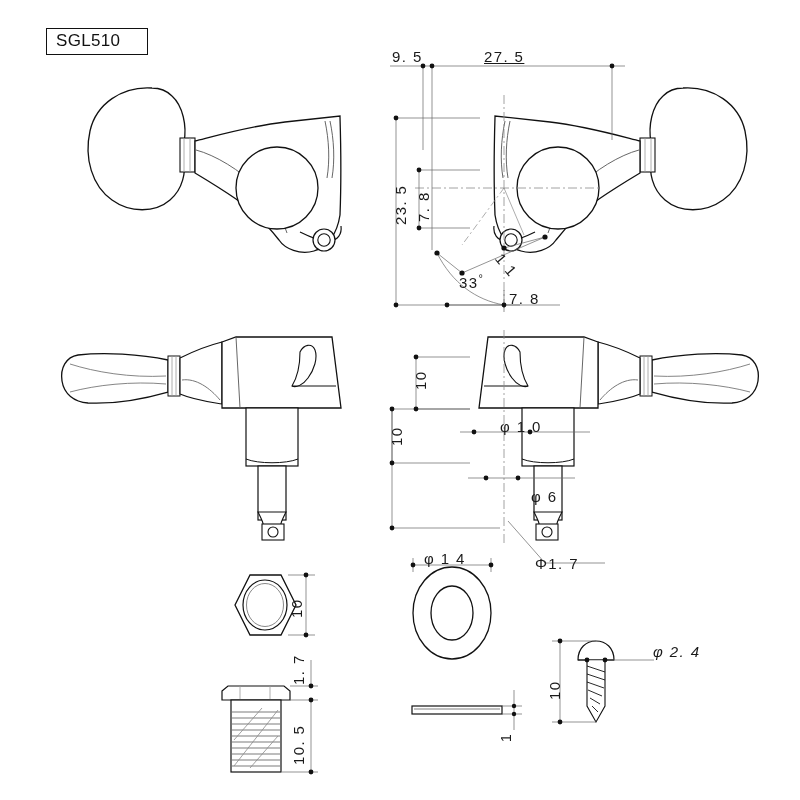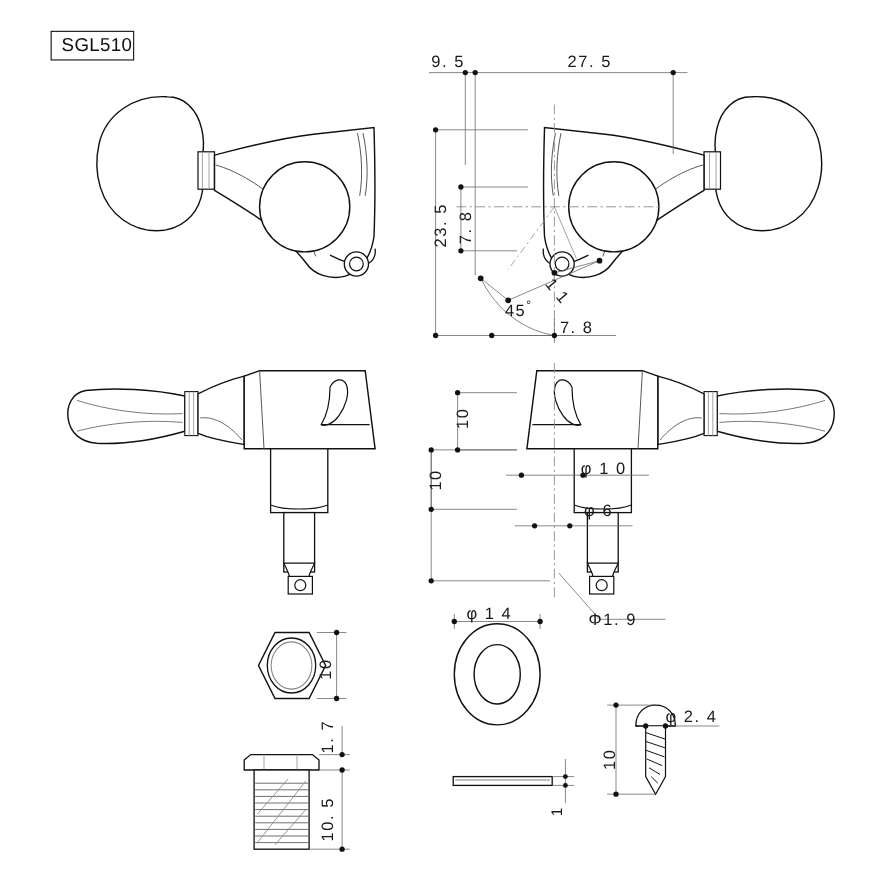--- a/index.html
+++ b/index.html
@@ -8,21 +8,21 @@
     font-family:"Liberation Sans","DejaVu Sans",sans-serif;
     color:#111;
   }
   #sheet{position:absolute;left:0;top:0;width:800px;height:800px;}
   svg.layer{position:absolute;left:0;top:0;width:800px;height:800px;overflow:visible;}
 
   
   .labelbar{position:absolute;left:46px;top:28px;display:flex;gap:4px;}
   .labelbox{
     border:1px solid #111;background:#fff;
-    padding:2px 1px 3px 9px;
+    padding:2px 27px 3px 9px;
     font-size:17px;line-height:20px;letter-spacing:.3px;
     font-family:"Liberation Sans","DejaVu Sans",sans-serif;
     color:#111;white-space:nowrap;
   }
 
   
   .dim{
     position:absolute;
     font-size:15px;
     letter-spacing:1.4px;
@@ -307,43 +307,43 @@
     </g>
     <g fill="#111">
         <circle cx="560" cy="641" r="2.4"></circle>
         <circle cx="560" cy="722" r="2.4"></circle>
       <circle cx="587" cy="660" r="2.4"></circle>
         <circle cx="605" cy="660" r="2.4"></circle>
       </g>
   </svg>
 
   <div class="dim" style="left:392px;top:48px;">9. 5</div>
-  <div class="dim" style="left:516px;top:48px;">27. 5</div>
+  <div class="dim" style="left:484px;top:48px;text-decoration:underline;">27. 5</div>
 
   <div class="dim v" style="left:392px;top:225px;">23. 5</div>
   <div class="dim v" style="left:415px;top:222px;">7. 8</div>
 
-  <div class="dim" style="left:459px;top:272px;"><span>45</span><span style="font-size:11px;vertical-align:super;">°</span></div>
+  <div class="dim" style="left:459px;top:272px;"><span>33</span><span style="font-size:11px;vertical-align:super;">°</span></div>
 
   <div class="dim" style="left:505px;top:250px;transform:rotate(50deg);transform-origin:0 0;">1 1</div>
 
   <div class="dim" style="left:509px;top:290px;">7. 8</div>
 
   <div class="dim v" style="left:412px;top:390px;">10</div>
   <div class="dim v" style="left:388px;top:446px;">10</div>
 
-  <div class="dim" style="left:528px;top:418px;">φ 1 0</div>
-  <div class="dim" style="left:531px;top:456px;">φ 6</div>
-  <div class="dim" style="left:535px;top:555px;">Φ1. 9</div>
+  <div class="dim" style="left:500px;top:418px;">φ 1 0</div>
+  <div class="dim" style="left:531px;top:488px;">φ 6</div>
+  <div class="dim" style="left:535px;top:555px;">Φ1. 7</div>
 
   <div class="dim" style="left:424px;top:550px;text-align:center;">φ 1 4</div>
 
   <div class="dim v" style="left:288px;top:618px;">10</div>
 
   <div class="dim v" style="left:290px;top:685px;">1. 7</div>
   <div class="dim v" style="left:290px;top:765px;">10. 5</div>
 
   <div class="dim v sm" style="left:498px;top:742px;">1</div>
 
   <div class="dim v" style="left:546px;top:700px;">10</div>
-  <div class="dim" style="left:605px;top:643px;">φ 2. 4</div>
+  <div class="dim" style="left:653px;top:643px;font-style:italic;">φ 2. 4</div>
 
 </div>
 
 </body></html>

